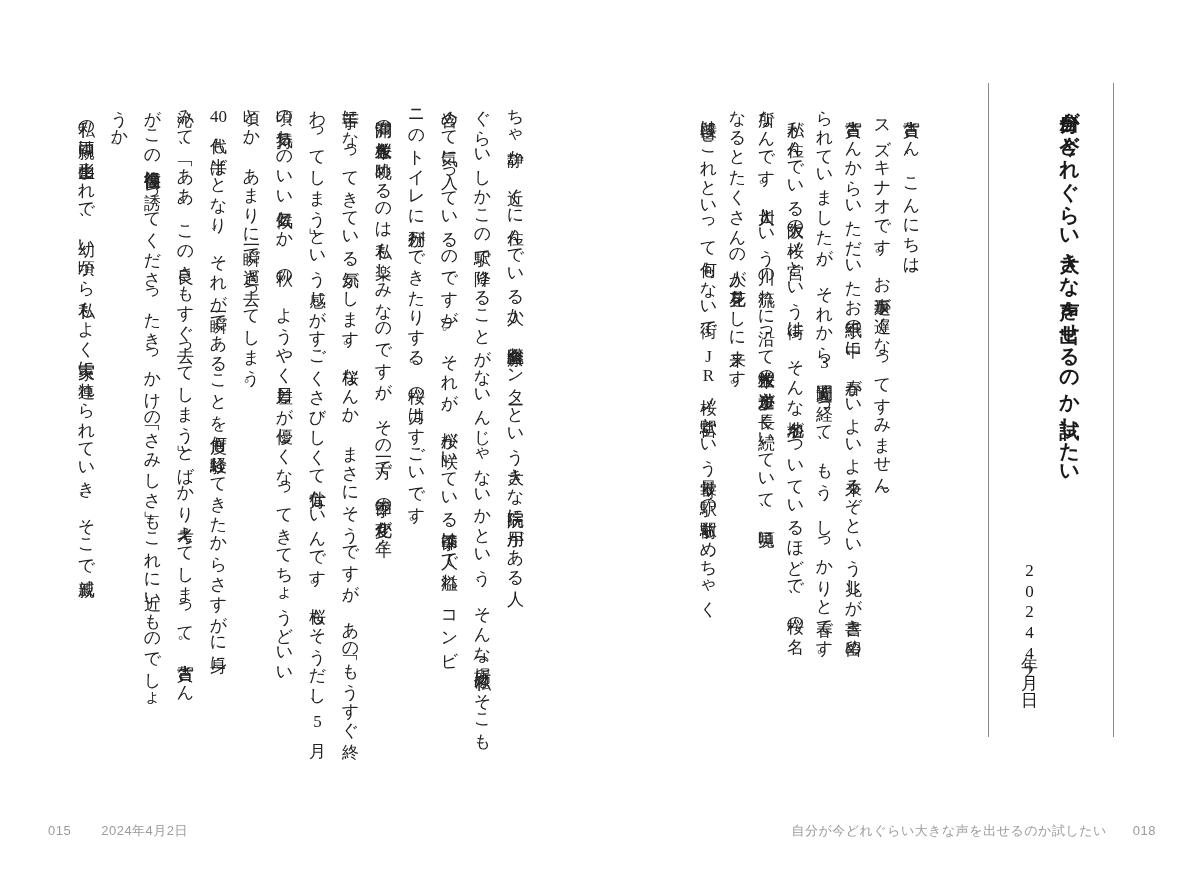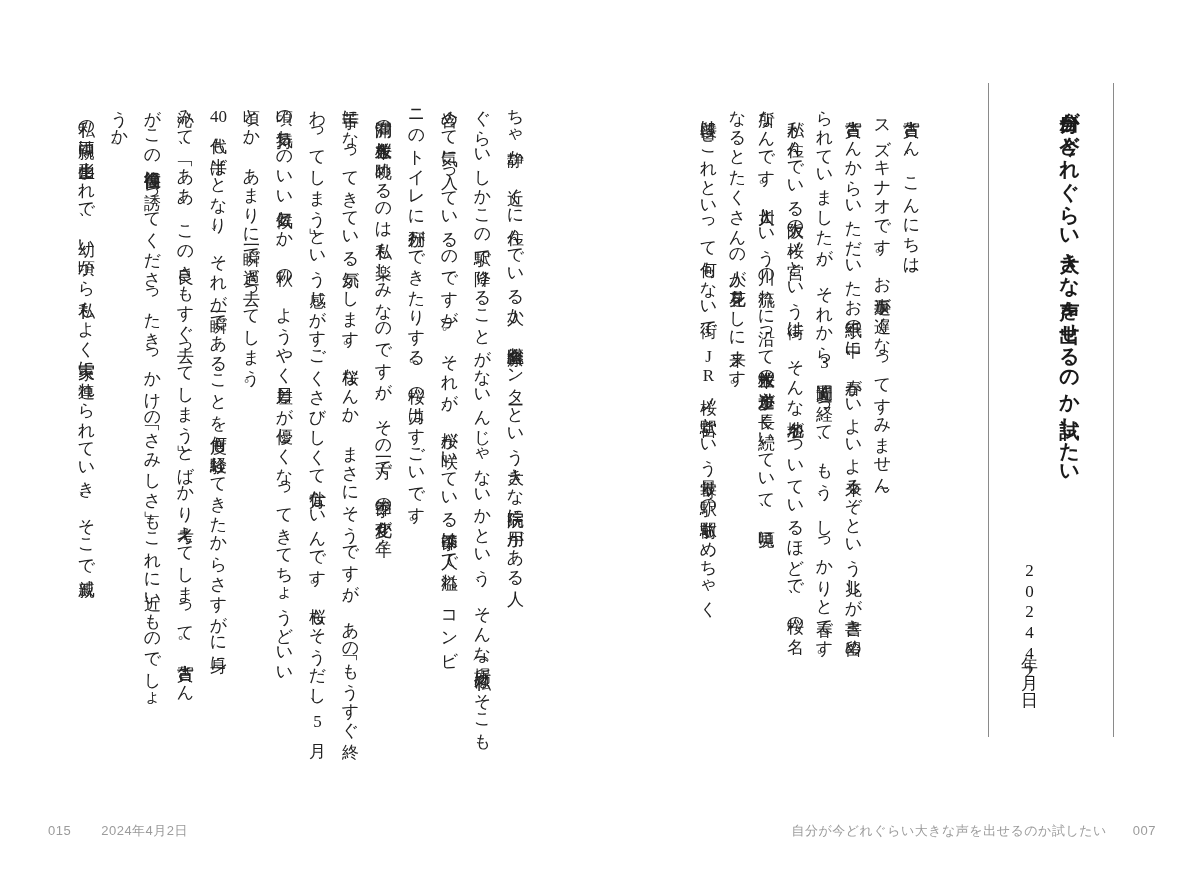--- a/index.html
+++ b/index.html
@@ -95,21 +95,21 @@
         <div class="line indent">スズキナオです。お返事が遅くなってすみません!</div>
         <div class="line indent">古賀さんからいただいたお手紙の中に、春がいよいよ来るぞという兆しが書き留め</div>
         <div class="line">られていましたが、それから<span class="tcy">3</span>週間近く経って、もう、しっかりと春です。</div>
         <div class="line indent">私が住んでいる大阪の桜ノ宮という街は、そんな地名がついているほどで、桜の名</div>
         <div class="line">所なんです。大川という川の流れに沿って桜並木の遊歩道が長く続いていて、見頃に</div>
         <div class="line">なるとたくさんの人が花見をしに来ます。</div>
         <div class="line indent">普段はこれといって何もない街で、<span class="up">JR</span>桜ノ宮駅という最寄り駅の駅前もめちゃく</div>
       </div>
     <footer class="footer footer-right">
       <span>自分が今どれぐらい大きな声を出せるのか試したい</span>
-      <span>007</span>
+      <span>018</span>
     </footer>
   </section>
 
   <section>
     <div class="body-text body-text-left">
         <div class="line">ちゃ静か。近くに住んでいる人か、総合医療センターという大きな病院に用がある人</div>
         <div class="line">ぐらいしかこの駅で降りることがないんじゃないかという、そんな場所(私はそこも</div>
         <div class="line">含めて気に入っているのですが)。それが、桜が咲いている季節は人で溢れ、コンビ</div>
         <div class="line">ニのトイレに行列ができたりする。桜の力はすごいです。</div>
         <div class="line indent">満開の桜並木を眺めるのは私も楽しみなのですが、その一方で、季節の変化が年々</div>

